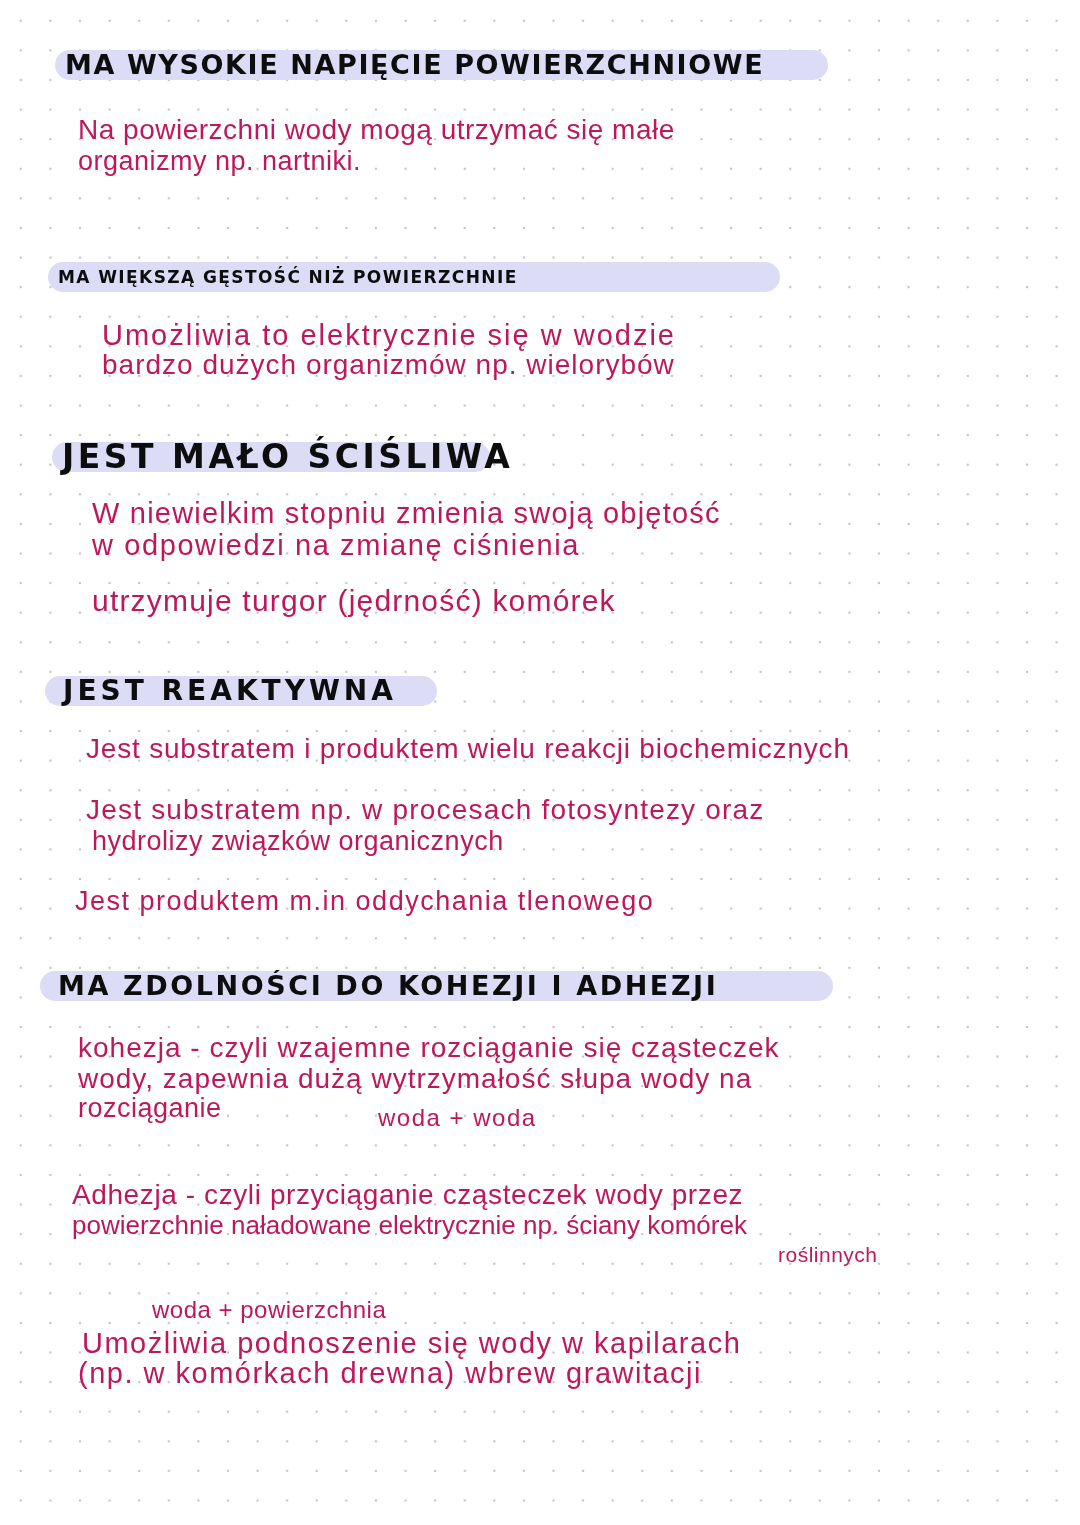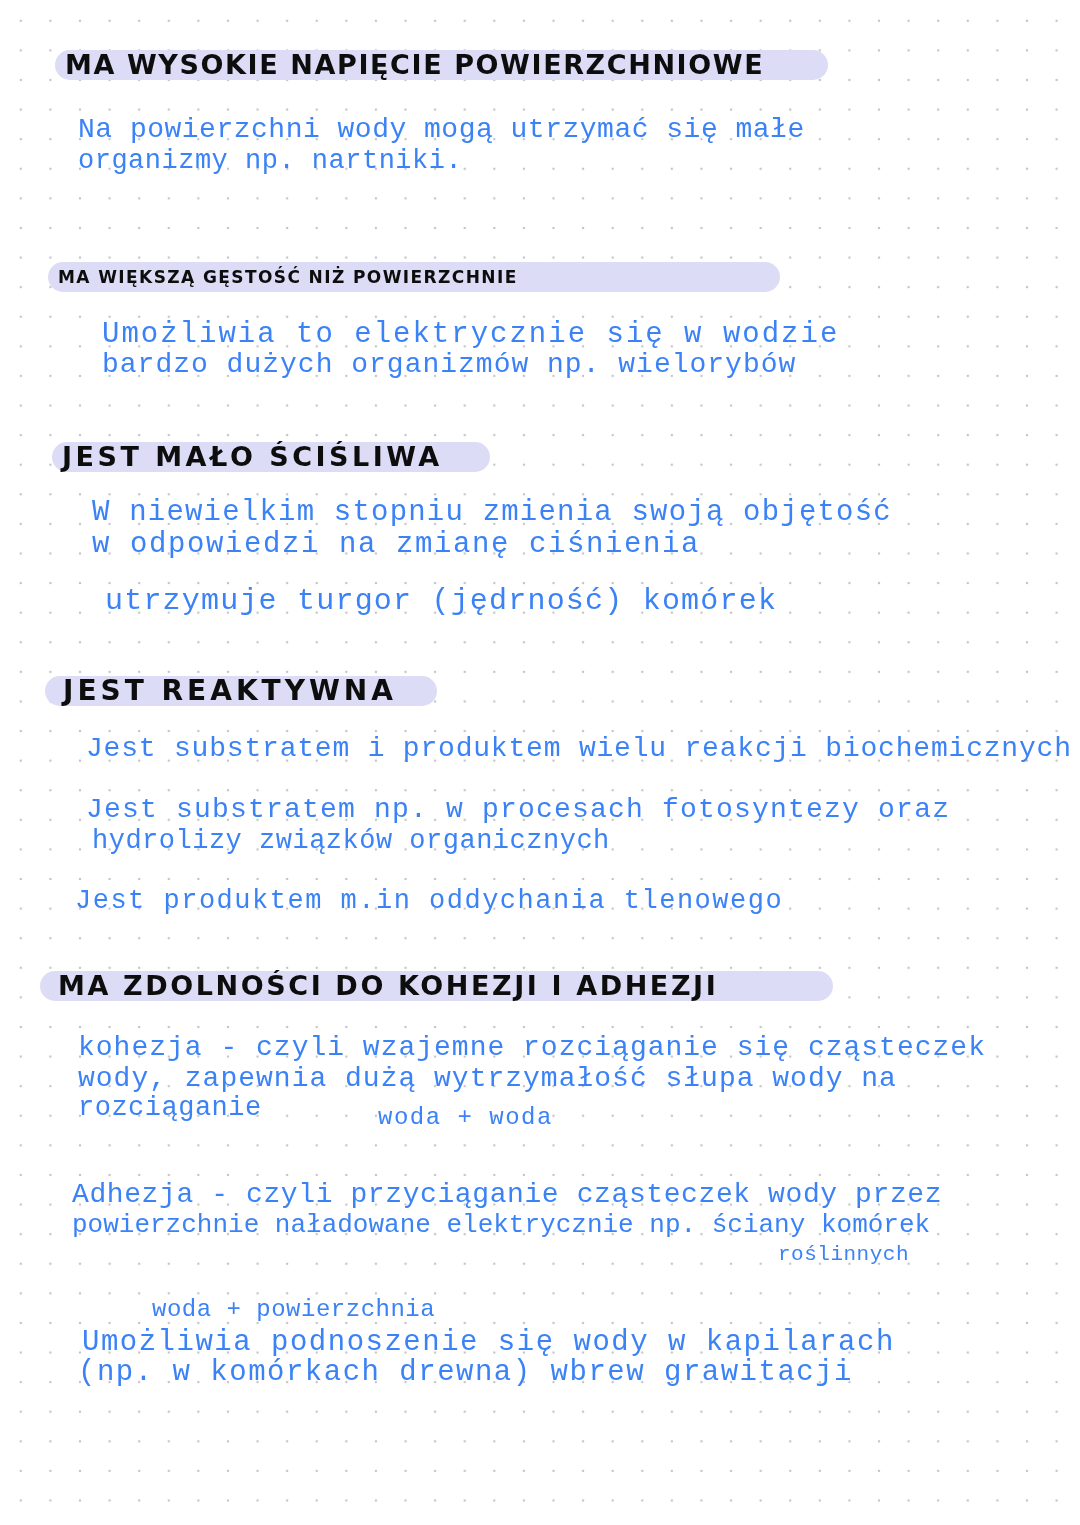--- a/index.html
+++ b/index.html
@@ -38,24 +38,24 @@
       font-family: "DejaVu Sans", sans-serif;
       font-weight: bold;
       font-size: 27px;
       letter-spacing: 2px;
       line-height: 34px;
       color: #0d0d0d;
     }
     .note {
       position: absolute;
       white-space: nowrap;
-      font-family: Liberation Mono, monospace;
+      font-family: Liberation Sans, sans-serif;
       font-size: 27px;
       line-height: 30px;
-      color: #3b82f6;
+      color: #be185d;
       letter-spacing: 0.5px;
     }
     .note.small {
       font-size: 24px;
     }
     .note.tiny {
       font-size: 21px;
     }
   </style>
 </head>
@@ -70,25 +70,25 @@
 
 <div class="heading-wrap" style="left:48px; top:262px; width:732px;">
   <div class="highlight" style="width:732px;"></div>
   <div class="heading" style="font-size:17px; letter-spacing:1.4px;">MA WIĘKSZĄ GĘSTOŚĆ NIŻ POWIERZCHNIE</div>
 </div>
 <div class="note" style="left:102px; top:320px; font-size:29px; letter-spacing:2px;">Umożliwia to elektrycznie się w wodzie</div>
 <div class="note" style="left:102px; top:350px; font-size:28px; letter-spacing:1px;text-align:right;">bardzo dużych organizmów np. wielorybów</div>
 
 <div class="heading-wrap" style="left:52px; top:442px; width:438px;">
   <div class="highlight" style="width:438px;"></div>
-  <div class="heading" style="font-size:27px; letter-spacing:3.5px;">JEST MAŁO ŚCIŚLIWA</div>
+  <div class="heading" style="font-size:33px; letter-spacing:3.5px;">JEST MAŁO ŚCIŚLIWA</div>
 </div>
 <div class="note" style="left:92px; top:498px; font-size:29px; letter-spacing:1.2px;">W niewielkim stopniu zmienia swoją objętość</div>
 <div class="note" style="left:92px; top:530px; font-size:29px; letter-spacing:1.6px;">w odpowiedzi na zmianę ciśnienia</div>
-<div class="note" style="left:92px; top:586px; font-size:30px; letter-spacing:1.2px;margin-left:13px;">utrzymuje turgor (jędrność) komórek</div>
+<div class="note" style="left:92px; top:586px; font-size:30px; letter-spacing:1.2px;">utrzymuje turgor (jędrność) komórek</div>
 
 <div class="heading-wrap" style="left:45px; top:676px; width:392px;">
   <div class="highlight" style="width:392px;"></div>
   <div class="heading" style="left:18px; font-size:28px; letter-spacing:4px;">JEST REAKTYWNA</div>
 </div>
 <div class="note" style="left:86px; top:734px; font-size:28px; letter-spacing:0.8px;">Jest substratem i produktem wielu reakcji biochemicznych</div>
 <div class="note" style="left:86px; top:795px; font-size:28px; letter-spacing:1.2px;">Jest substratem np. w procesach fotosyntezy oraz</div>
 <div class="note" style="left:92px; top:826px; font-size:27px; letter-spacing:0.5px;">hydrolizy związków organicznych</div>
 <div class="note" style="left:75px; top:886px; font-size:27px; letter-spacing:1.5px;">Jest produktem m.in oddychania tlenowego</div>
 

